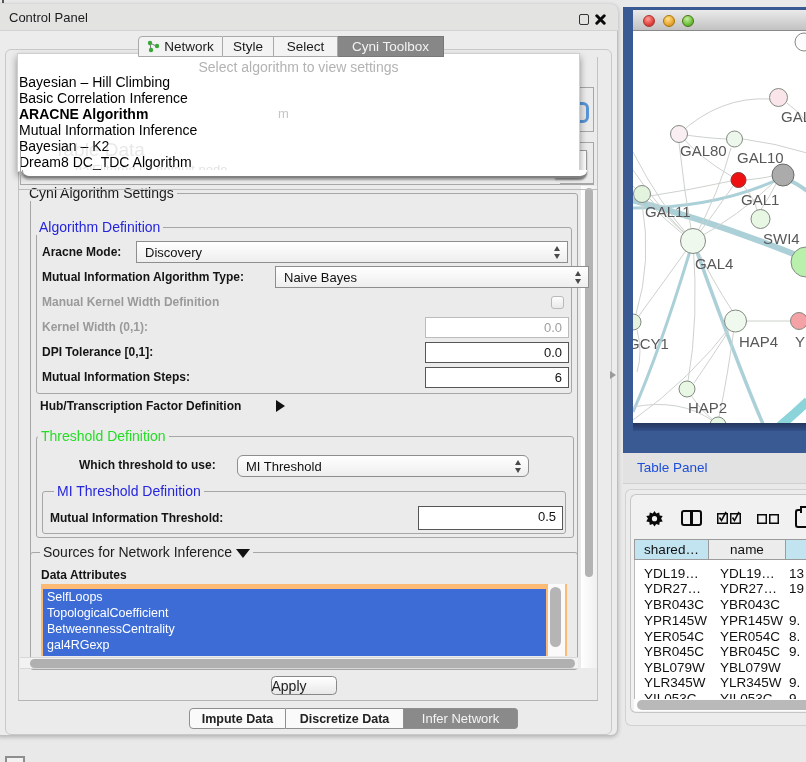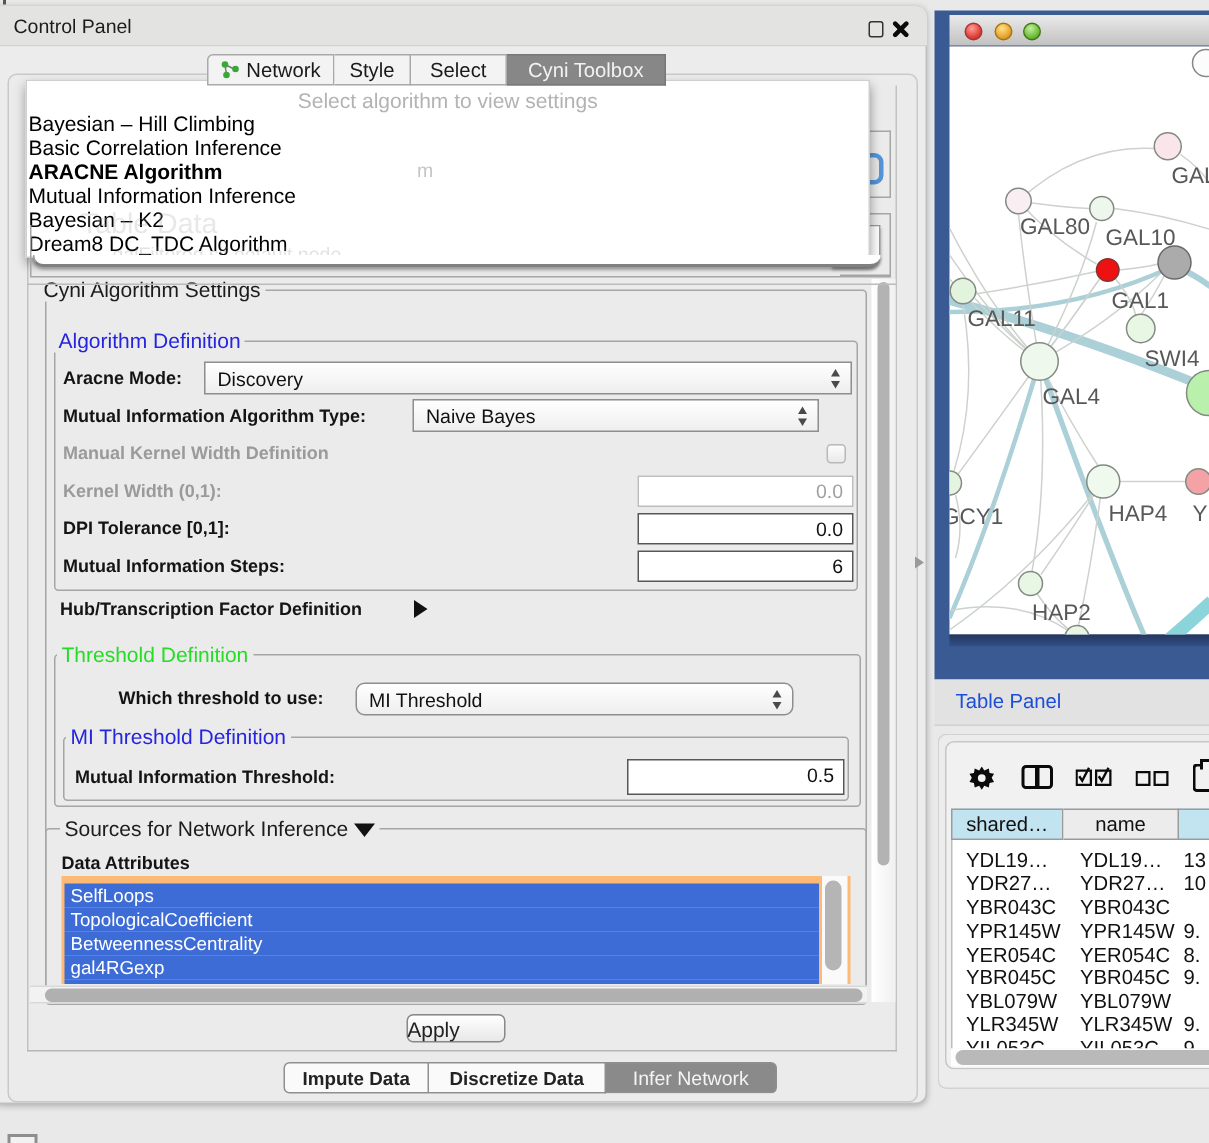--- a/index.html
+++ b/index.html
@@ -130,21 +130,21 @@
 
 <div class="grp" style="left:36px;top:227px;width:536px;height:167px;">
     <span class="gl blue" style="left:-1px;">Algorithm Definition</span>
   </div>
 <div class="lbl" style="left:42px;top:245px;">Aracne Mode:</div>
 <div class="combo" style="left:136px;top:241px;width:432px;height:22px;">Discovery<span class="arr">
       <span class="up"></span>
       <span class="dn"></span>
     </span></div>
 <div class="lbl" style="left:42px;top:270px;">Mutual Information Algorithm Type:</div>
-<div class="combo" style="left:275px;top:266px;width:271px;height:22px;">Naive Bayes<span class="arr">
+<div class="combo" style="left:275px;top:266px;width:314px;height:22px;">Naive Bayes<span class="arr">
       <span class="up"></span>
       <span class="dn"></span>
     </span></div>
 <div class="lbl dis" style="left:42px;top:295px;">Manual Kernel Width Definition</div>
 <div class="abs" style="left:551px;top:296px;width:13px;height:13px;border:1px solid #b9b9b9;border-radius:3px;background:linear-gradient(#fdfdfd,#e9e9e9);"></div>
 <div class="lbl dis" style="left:42px;top:320px;">Kernel Width (0,1):</div>
 <div class="field dis" style="left:425px;top:317px;width:144px;height:21px;">0.0</div>
 <div class="lbl" style="left:42px;top:345px;">DPI Tolerance [0,1]:</div>
 <div class="field" style="left:425px;top:342px;width:144px;height:21px;">0.0</div>
 <div class="lbl" style="left:42px;top:370px;">Mutual Information Steps:</div>
@@ -155,21 +155,21 @@
 
 <div class="grp" style="left:36px;top:436px;width:538px;height:102px;">
     <span class="gl green" style="left:1px;">Threshold Definition</span>
   </div>
 <div class="lbl" style="left:79px;top:458px;">Which threshold to use:</div>
 <div class="combo" style="left:237px;top:455px;width:292px;height:22px;border-radius:6px;">MI Threshold<span class="arr">
       <span class="up"></span>
       <span class="dn"></span>
     </span></div>
 <div class="grp" style="left:42px;top:491px;width:524px;height:43px;">
-    <span class="gl blue" style="left:1px;text-align:right;">MI Threshold Definition</span>
+    <span class="gl blue" style="left:11px;text-align:right;">MI Threshold Definition</span>
   </div>
 <div class="lbl" style="left:50px;top:511px;">Mutual Information Threshold:</div>
 <div class="field" style="left:418px;top:506px;width:145px;height:24px;">0.5</div>
 
 <div class="grp" style="left:30px;top:552px;width:548px;height:118px;">
     <span class="gl" style="font-weight:normal;left:9px;">Sources for Network Inference <span style="display:inline-block;width:0;height:0;border-left:7px solid transparent;border-right:7px solid transparent;border-top:9px solid #111;vertical-align:-1px;"></span></span>
   </div>
 <div class="lbl" style="left:41px;top:568px;">Data Attributes</div>
 <div id="datalist">
   <div class="litem" style="top:5px;">SelfLoops</div>
@@ -316,21 +316,21 @@
 <div class="hcell" style="left:634px;width:75px;background:#c2e3f0;border-left:1px solid #9b9b9b;">shared…</div>
 <div class="hcell" style="left:709px;width:77px;background:#ececec;">name</div>
 <div class="hcell" style="left:786px;width:20px;background:#c2e3f0;border-right:none;">&nbsp;</div>
 
 <div class="abs" style="left:634px;top:560px;width:172px;height:139px;background:#ffffff;border-left:1px solid #bbb;overflow:hidden;">
   <div class="trow" style="left:9px;top:6px;">YDL19…</div>
     <div class="trow" style="left:85px;top:6px;">YDL19…</div>
     <div class="trow" style="left:154px;top:6px;">13</div>
   <div class="trow" style="left:9px;top:21px;">YDR27…</div>
     <div class="trow" style="left:85px;top:21px;">YDR27…</div>
-    <div class="trow" style="left:154px;top:21px;">10</div>
+    <div class="trow" style="left:154px;top:21px;">19</div>
   <div class="trow" style="left:9px;top:37px;">YBR043C</div>
     <div class="trow" style="left:85px;top:37px;">YBR043C</div>
   <div class="trow" style="left:9px;top:53px;">YPR145W</div>
     <div class="trow" style="left:85px;top:53px;">YPR145W</div>
     <div class="trow" style="left:154px;top:53px;">9.</div>
   <div class="trow" style="left:9px;top:69px;">YER054C</div>
     <div class="trow" style="left:85px;top:69px;">YER054C</div>
     <div class="trow" style="left:154px;top:69px;">8.</div>
   <div class="trow" style="left:9px;top:84px;">YBR045C</div>
     <div class="trow" style="left:85px;top:84px;">YBR045C</div>

